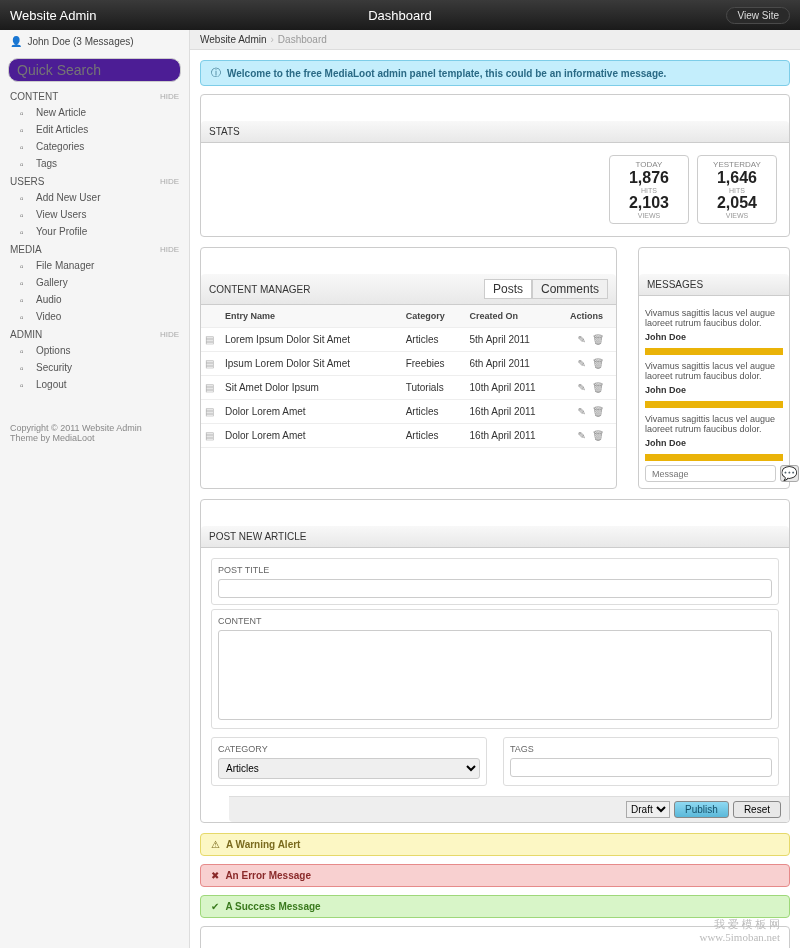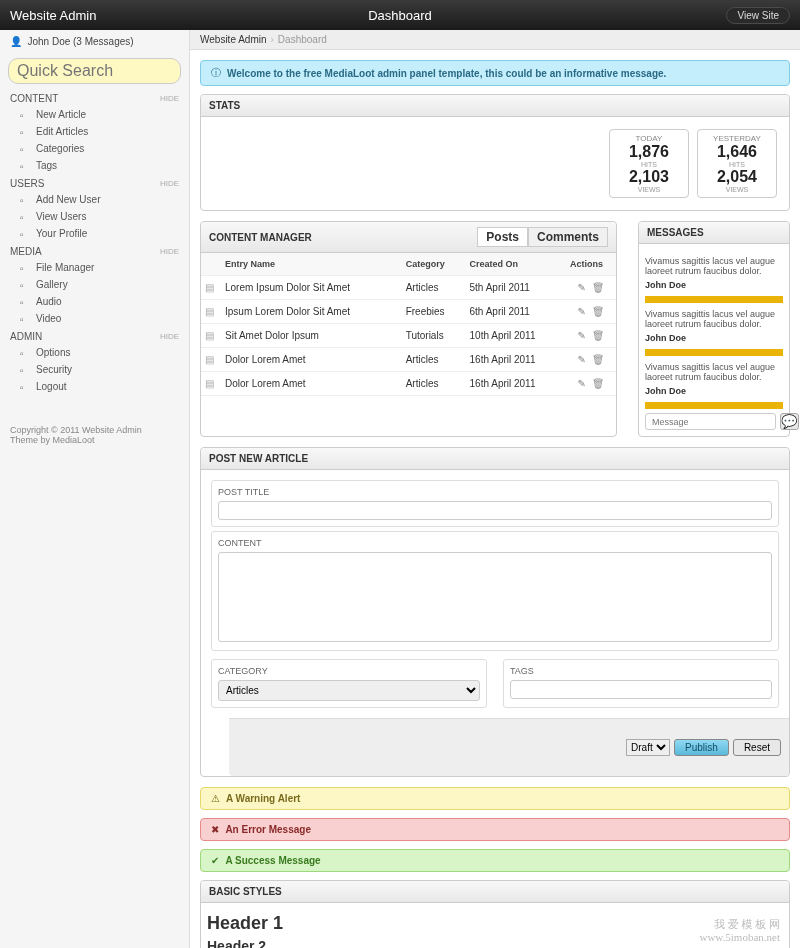--- a/index.html
+++ b/index.html
@@ -5,37 +5,37 @@
 * { margin:0; padding:0; box-sizing:border-box; }
 body { font-family:Arial,Helvetica,sans-serif; font-size:11px; background:#fff; color:#333; width:800px; }
 .topbar { background:linear-gradient(#3a3a3a,#1a1a1a); height:30px; display:flex; align-items:center; padding:0 10px; color:#fff; }
 .topbar .title { font-size:13px; margin-right:auto; }
 .topbar .page { position:absolute; left:50%; transform:translateX(-50%); font-size:13px; }
 .topbar .view { background:#2a2a2a; border:1px solid #4a4a4a; border-radius:10px; padding:2px 10px; font-size:10px; color:#ddd; cursor:pointer; }
 .wrap { display:flex; }
 .sidebar { width:190px; background:#f5f5f5; border-right:1px solid #ddd; min-height:918px; }
 .user { display:flex; align-items:center; gap:5px; padding:6px 10px; font-size:10px; color:#444; }
 .search { padding:5px 8px; }
-.search input { width:100%; border:1px solid #ccc; border-radius:10px; padding:3px 8px; font-size:16px; background:#fef9c3; color:#888; }
+.search input { width:100%; border:1px solid #ccc; border-radius:10px; padding:3px 8px; font-size:14px; background:#4c1d95; color:#888; }
 .navsec { padding:4px 10px 2px 10px; font-size:10px; color:#555; display:flex; justify-content:space-between; align-items:center; }
 .navsec .hide { font-size:8px; color:#aaa; cursor:pointer; }
 .nav ul { list-style:none; }
 .nav li { padding:3px 10px 3px 20px; font-size:10px; color:#555; display:flex; align-items:center; gap:6px; cursor:pointer; }
 .footer { padding:10px; font-size:9px; color:#888; }
 .main { flex:1; background:#fff; padding:0; }
 .bcrumb { background:#eee; border-bottom:1px solid #ddd; padding:4px 10px; font-size:10px; display:flex; gap:4px; align-items:center; }
 .bcrumb .sep { color:#bbb; }
 .content { padding:10px; }
 .alert { border-radius:4px; padding:5px 10px; margin-bottom:8px; font-size:10px; display:flex; align-items:center; gap:6px; }
 .alert.info { background:#c4eefc; border:1px solid #7dcde8; color:#2a6a85; }
 .alert.warn { background:#fcf7c4; border:1px solid #e6d96a; color:#7a6a1e; }
 .alert.error { background:#f8d0d0; border:1px solid #e68a8a; color:#8a2a2a; }
 .alert.success { background:#d8f5c8; border:1px solid #9ed87a; color:#3a7a1e; }
 .panel { border:1px solid #ccc; border-radius:4px; margin-bottom:10px; background:#fff; }
-.panel .hd { background:linear-gradient(#f8f8f8,#e8e8e8); border-bottom:1px solid #ccc; padding:5px 8px; font-size:10px; font-weight:bold; display:flex; align-items:center; border-radius:4px 4px 0 0; }
+.panel .hd { background:linear-gradient(#f8f8f8,#e8e8e8); border-bottom:1px solid #ccc; padding:5px 8px; font-size:10px; font-weight:normal; display:flex; align-items:center; border-radius:4px 4px 0 0;margin-top:26px; }
 .panel .bd { padding:6px; }
 .row2 { display:flex; gap:21px; }
 .stats { display:flex; gap:8px; margin-left:auto; padding:6px; }
 .statbox { border:1px solid #ccc; border-radius:4px; width:80px; padding:4px; text-align:center; background:#fff; }
 .statbox .lbl { font-size:8px; color:#888; }
 .statbox .big { font-size:16px; font-weight:bold; color:#222; }
 .statbox .sml { font-size:7px; color:#999; }
 .tabs { margin-left:auto; display:flex; }
 .tab { border:1px solid #ccc; padding:2px 8px; font-size:12px; background:#f0f0f0; cursor:pointer; }
 .tab.active { background:#fff; }
@@ -48,21 +48,21 @@
 .msg .auth { color:#333; font-weight:bold; margin-top:4px; display:block; }
 .msginput { display:flex; gap:4px; margin-top:4px; }
 .msginput input { flex:1; border:1px solid #ccc; border-radius:3px; padding:2px 6px; font-size:9px; }
 .msginput button { border:1px solid #aaa; border-radius:3px; background:#e8e8e8; width:28px; cursor:pointer; }
 .fset { border:1px solid #ddd; border-radius:3px; padding:6px; margin:4px; }
 .fset .lgd { font-size:9px; color:#666; padding-bottom:4px; }
 .fset input, .fset textarea, .fset select { width:100%; border:1px solid #ccc; border-radius:3px; padding:3px; font-size:10px; }
 .fset textarea { height:90px; resize:none; }
 .frow2 { display:flex; gap:8px; }
 .frow2 .fset { flex:1; }
-.bbar { background:#eee; border-top:1px solid #ddd; padding:20px 8px; display:flex; gap:4px; justify-content:flex-end; border-radius:0 0 4px 4px;margin-left:28px; }
+.bbar { background:#eee; border-top:1px solid #ddd; padding:4px 8px; display:flex; gap:4px; justify-content:flex-end; border-radius:0 0 4px 4px;margin-left:28px; }
 .bbar select { border:1px solid #aaa; font-size:10px; }
 .bbar button { border:1px solid #888; border-radius:3px; padding:2px 10px; font-size:10px; cursor:pointer; }
 .btn-pub { background:linear-gradient(#8fd9f2,#5bb8d9); color:#14506a; }
 .btn-rst { background:#e8e8e8; }
 .styles h1 { font-size:18px; font-weight:bold; margin:4px 0; }
 .styles h2 { font-size:14px; font-weight:bold; margin:4px 0; }
 .styles h3 { font-size:11px; font-weight:bold; margin:3px 0; }
 .styles h4 { font-size:10px; font-weight:bold; margin:3px 0; }
 .styles p { font-size:9px; color:#555; margin:4px 0; line-height:1.4; }
 .ico { width:10px; height:10px; display:inline-block; }

